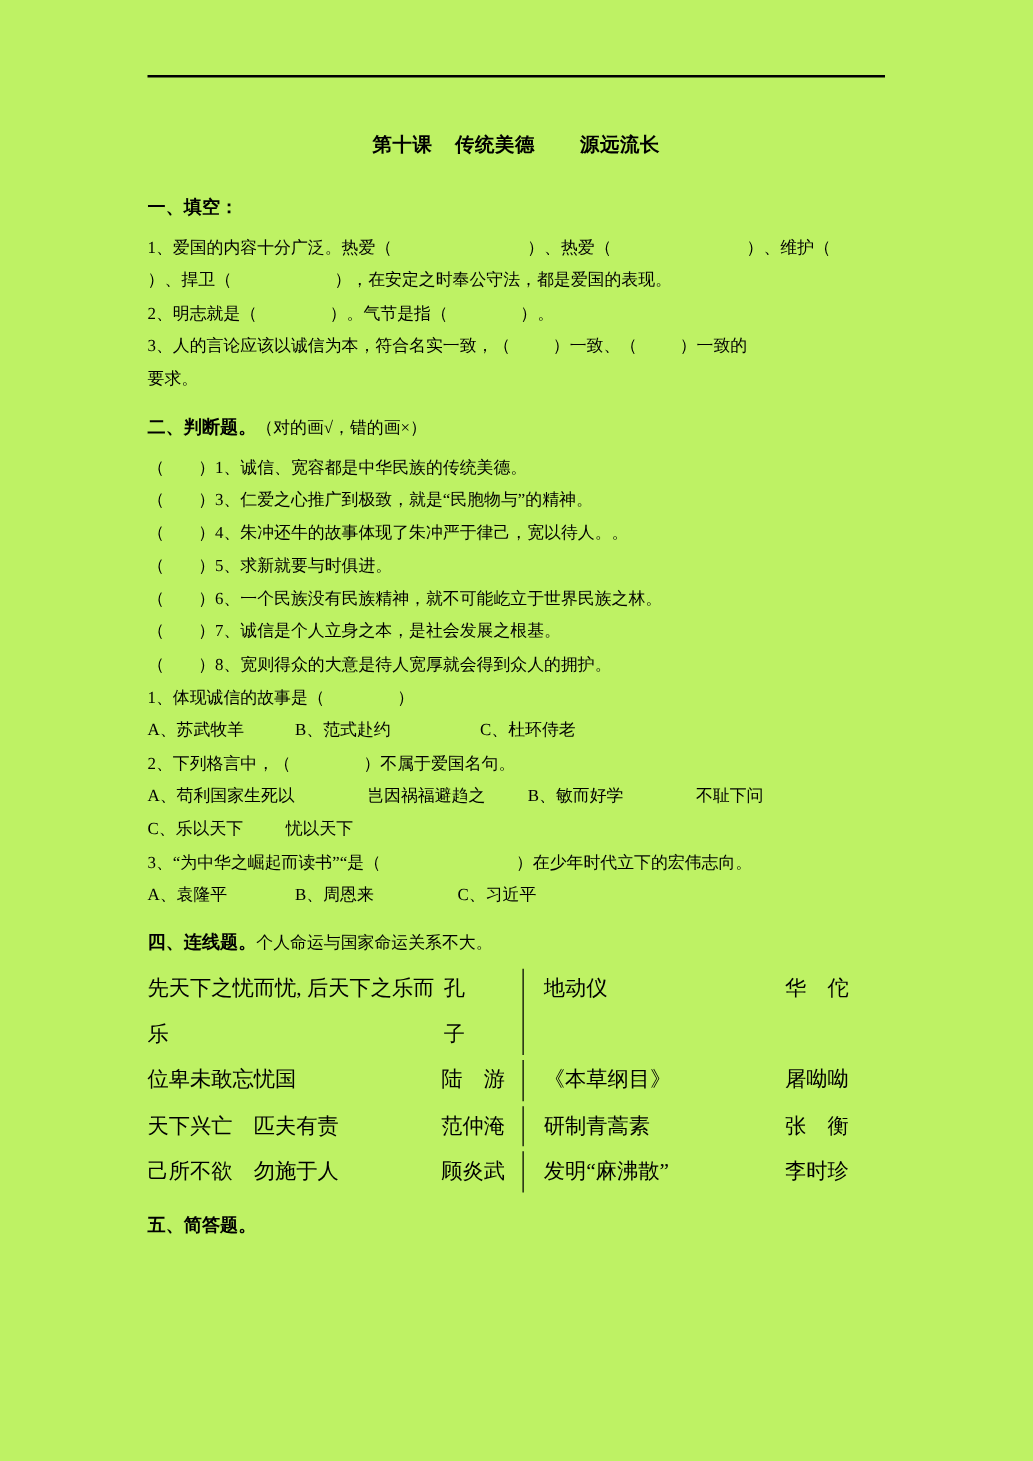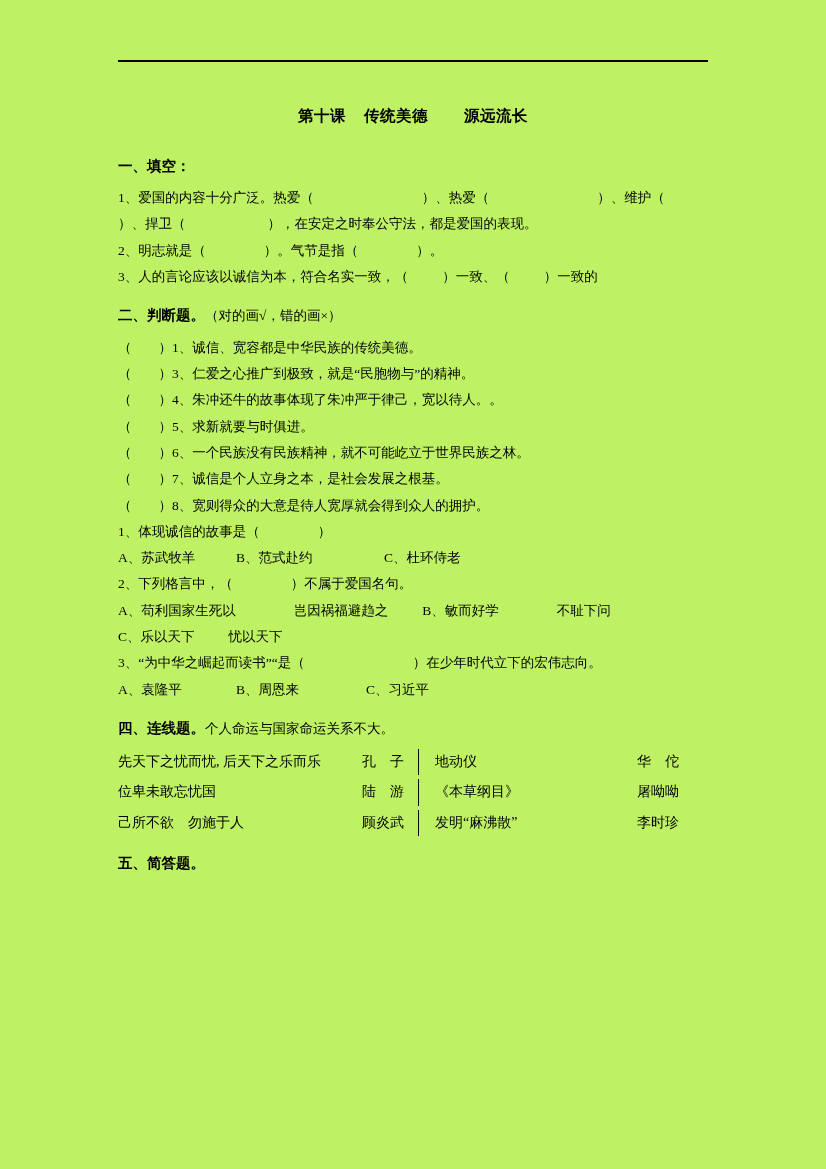--- a/index.html
+++ b/index.html
@@ -67,21 +67,21 @@
   .blank-xl { display: inline-block; width: 108px; }
   .opt {
     display: inline-block;
   }
   .match-wrap {
     margin-top: 4px;
     position: relative;
   }
   .match-row {
     display: flex;
-    font-size: 14px;
+    font-size: 17px;
     line-height: 2.15;
   }
   .match-left {
     width: 300px;
     display: flex;
     justify-content: space-between;
     padding-right: 14px;
     box-sizing: border-box;
   }
   .match-divider {
@@ -112,20 +112,21 @@
     </div>
 
     <div class="section-head">一、填空：</div>
 
     <p class="line"><span>1、爱国的内容十分广泛。热爱（</span><span class="blank-xl"></span><span>）、热爱（</span><span class="blank-xl"></span><span>）、维护（</span></p>
     <p class="line"><span>）、捍卫（</span><span class="blank-l"></span><span>），在安定之时奉公守法，都是爱国的表现。</span></p>
 
     <p class="line"><span>2、明志就是（</span><span class="blank-m"></span><span>）。气节是指（</span><span class="blank-m"></span><span>）。</span></p>
 
     <p class="line"><span>3、人的言论应该以诚信为本，符合名实一致，（</span><span class="blank-s"></span><span>）一致、（</span><span class="blank-s"></span><span>）一致的</span></p>
+    <p class="line">要求。</p>
 
     <div class="section-head"><span>二、判断题。</span><span class="normal">（对的画√，错的画×）</span></div>
 
     <p class="line">（　　）1、诚信、宽容都是中华民族的传统美德。</p>
     <p class="line">（　　）3、仁爱之心推广到极致，就是“民胞物与”的精神。</p>
     <p class="line">（　　）4、朱冲还牛的故事体现了朱冲严于律己，宽以待人。。</p>
     <p class="line">（　　）5、求新就要与时俱进。</p>
     <p class="line">（　　）6、一个民族没有民族精神，就不可能屹立于世界民族之林。</p>
     <p class="line">（　　）7、诚信是个人立身之本，是社会发展之根基。</p>
     <p class="line">（　　）8、宽则得众的大意是待人宽厚就会得到众人的拥护。</p>
@@ -161,20 +162,31 @@
             <span>陆　游</span>
           </div>
         <div class="match-divider"></div>
         <div class="match-right">
             <span class="r-item1">《本草纲目》</span>
             <span>屠呦呦</span>
           </div>
       </div>
       <div class="match-row">
         <div class="match-left">
+            <span>天下兴亡　匹夫有责</span>
+            <span>范仲淹</span>
+          </div>
+        <div class="match-divider"></div>
+        <div class="match-right">
+            <span class="r-item1">研制青蒿素</span>
+            <span>张　衡</span>
+          </div>
+      </div>
+      <div class="match-row">
+        <div class="match-left">
             <span>己所不欲　勿施于人</span>
             <span>顾炎武</span>
           </div>
         <div class="match-divider"></div>
         <div class="match-right">
             <span class="r-item1">发明“麻沸散”</span>
             <span>李时珍</span>
           </div>
       </div>
     </div>

